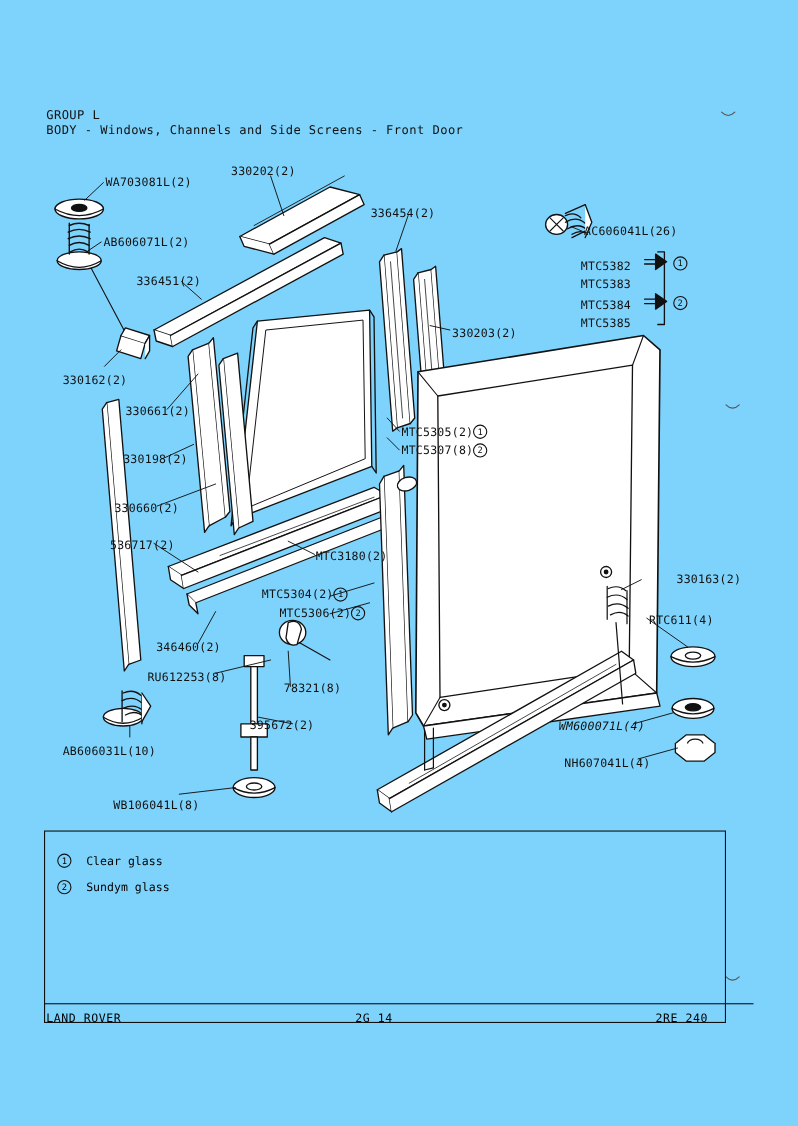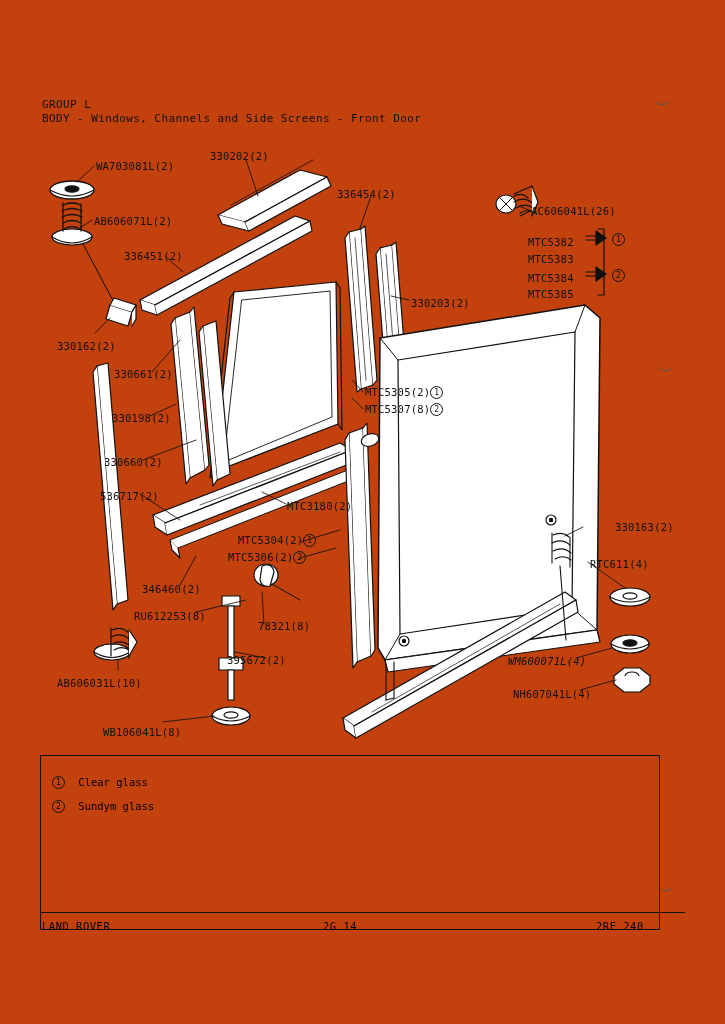--- a/index.html
+++ b/index.html
@@ -12,21 +12,21 @@
     height: 1024px;
     position: relative;
     font-family: "DejaVu Sans Mono", monospace;
     color: #000;
     overflow: hidden;
   }
   #page {
     position: relative;
     width: 725px;
     height: 1024px;
-    background: #c2410c;
+    background: #7dd3fc;
   }
   .lbl {
     position: absolute;
     font-family: "DejaVu Sans Mono", monospace;
     font-size: 10.5px;
     letter-spacing: 0.2px;
     white-space: nowrap;
     color: #111;
   }
   .hdr {
@@ -305,21 +305,21 @@
 
   <div class="lbl" style="left:365px; top:386px;">
     <span>MTC5305(2)</span><span class="circnum">1</span>
   </div>
   <div class="lbl" style="left:365px; top:403px;">
     <span>MTC5307(8)</span><span class="circnum">2</span>
   </div>
   <div class="lbl" style="left:238px; top:534px;">
     <span>MTC5304(2)</span><span class="circnum">1</span>
   </div>
-  <div class="lbl" style="left:228px; top:551px;">
+  <div class="lbl" style="left:254px; top:551px;">
     <span>MTC5306(2)</span><span class="circnum">2</span>
   </div>
 
   <div class="lbl" style="left:612px; top:233px;">
     <span class="circnum">1</span>
   </div>
   <div class="lbl" style="left:612px; top:269px;">
     <span class="circnum">2</span>
   </div>
 

